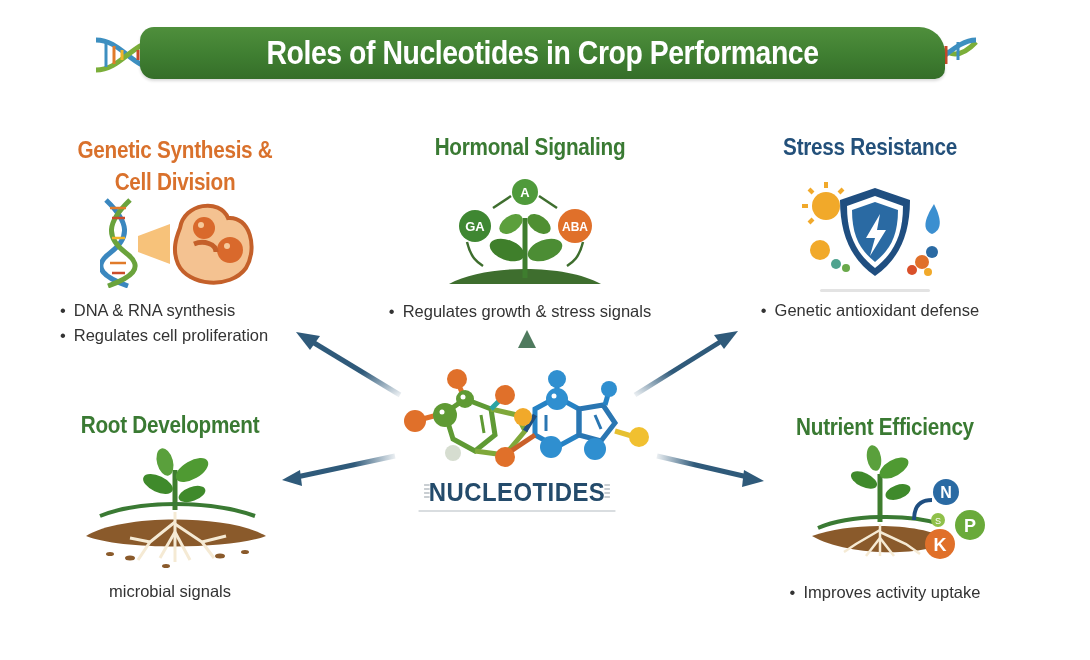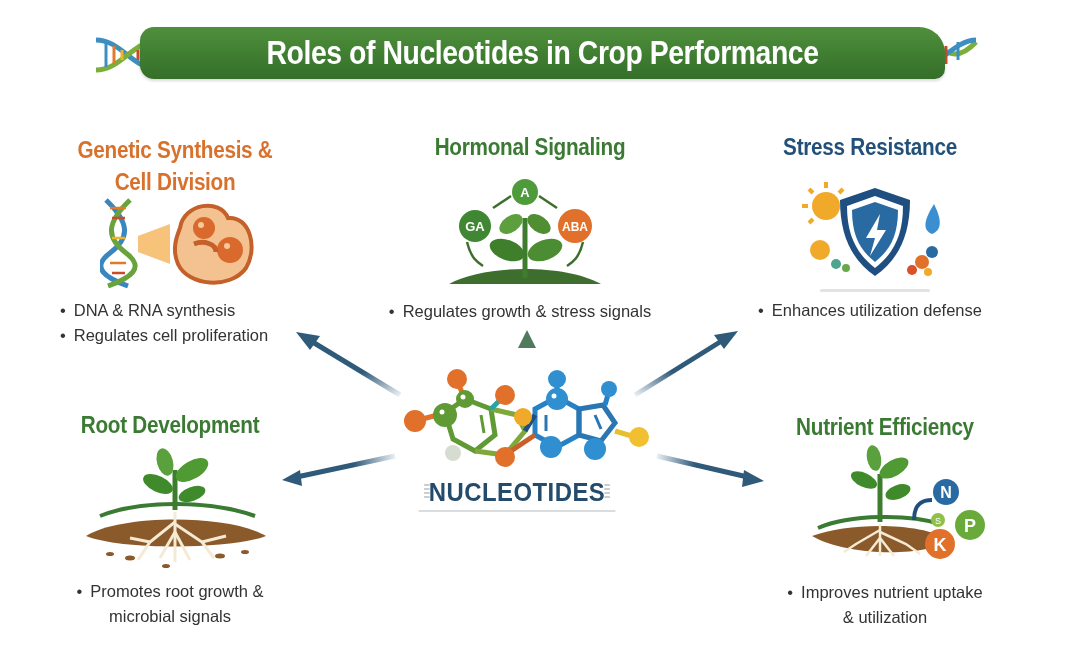--- a/index.html
+++ b/index.html
@@ -147,21 +147,21 @@
   <circle cx="20" cy="70" r="10" fill="#f1a92a"></circle>
   <circle cx="36" cy="84" r="5" fill="#4fa38f"></circle>
   <circle cx="46" cy="88" r="4" fill="#6aa94b"></circle>
   <circle cx="132" cy="72" r="6" fill="#2a6aa3"></circle>
   <circle cx="122" cy="82" r="7" fill="#e0702a"></circle>
   <circle cx="112" cy="90" r="5" fill="#d9502a"></circle>
   <circle cx="128" cy="92" r="4" fill="#f1a92a"></circle>
 </svg>
 <div class="abs" style="left:820px; top:289px; width:110px; height:3px; background:#e3e3e3; border-radius:2px;"></div>
 <div class="abs bullets" style="left:730px; top:298px; width:280px;">
-  <div><span class="dot">•</span><span>Enhances utilization defense</span></div>
+  <div><span class="dot">•</span><span>Genetic antioxidant defense</span></div>
 </div>
 
 <svg class="abs" style="left:395px; top:365px;" width="260" height="105" viewBox="0 0 260 105">
   <g stroke-width="5" fill="none">
     <polygon points="50,48 70,34 96,44 100,70 80,86 58,74" stroke="#5f9a34"></polygon>
     <path d="M96 44 L122 50 L130 66 L110 90 L80 86" stroke="#7fa83a"></path>
     <polygon points="140,44 162,32 184,44 184,70 162,82 140,70" stroke="#2682c4"></polygon>
     <polygon points="184,44 208,40 220,58 206,76 184,70" stroke="#2a76b2"></polygon>
     <line x1="162" y1="32" x2="162" y2="14" stroke="#2682c4"></line>
     <line x1="210" y1="40" x2="214" y2="26" stroke="#2682c4"></line>
@@ -264,21 +264,20 @@
   </g>
   <g fill="#8a5a2b">
     <ellipse cx="30" cy="112" rx="4" ry="2"></ellipse>
       <ellipse cx="50" cy="116" rx="5" ry="2.5"></ellipse>
     <ellipse cx="140" cy="114" rx="5" ry="2.5"></ellipse>
       <ellipse cx="165" cy="110" rx="4" ry="2"></ellipse>
     <ellipse cx="86" cy="124" rx="4" ry="2"></ellipse>
   </g>
 </svg>
 <div class="abs bullets" style="left:40px; top:579px; width:260px;">
-  <div><span class="dot">•</span><span>Promotes root growth &amp;</span></div>
   <div>microbial signals</div>
 </div>
 
 <div class="abs heading" style="left:760px; top:414px; width:250px; color:#3a7a33;">Nutrient Efficiency</div>
 <svg class="abs" style="left:810px; top:444px;" width="190" height="120" viewBox="0 0 190 120">
   <path d="M70 78 L70 30" stroke="#3e7d2e" stroke-width="5"></path>
   <ellipse cx="64" cy="14" rx="7" ry="13" fill="#5aa03c" transform="rotate(-10 64 14)"></ellipse>
   <ellipse cx="84" cy="24" rx="16" ry="8" fill="#4f9a32" transform="rotate(-30 84 24)"></ellipse>
   <ellipse cx="54" cy="36" rx="14" ry="7" fill="#3f8a2b" transform="rotate(25 54 36)"></ellipse>
   <ellipse cx="88" cy="48" rx="13" ry="7" fill="#3f8a2b" transform="rotate(-20 88 48)"></ellipse>
@@ -295,15 +294,14 @@
   <circle cx="136" cy="48" r="13" fill="#2a6aa3"></circle>
   <text x="136" y="54" font-size="16" font-weight="bold" fill="#fff" text-anchor="middle" font-family="Liberation Sans, sans-serif">N</text>
   <circle cx="128" cy="76" r="7" fill="#8fc04a"></circle>
   <text x="128" y="80" font-size="9" fill="#fff" text-anchor="middle" font-family="Liberation Sans, sans-serif">S</text>
   <circle cx="160" cy="81" r="15" fill="#6aaa3a"></circle>
   <text x="160" y="88" font-size="18" font-weight="bold" fill="#fff" text-anchor="middle" font-family="Liberation Sans, sans-serif">P</text>
   <circle cx="130" cy="100" r="15" fill="#e0702a"></circle>
   <text x="130" y="107" font-size="18" font-weight="bold" fill="#fff" text-anchor="middle" font-family="Liberation Sans, sans-serif">K</text>
 </svg>
 <div class="abs bullets" style="left:760px; top:580px; width:250px;">
-  <div><span class="dot">•</span><span>Improves nutrient uptake</span></div>
-  <div>&amp; utilization</div>
+  <div><span class="dot">•</span><span>Improves activity uptake</span></div>
 </div>
 
 </body></html>

